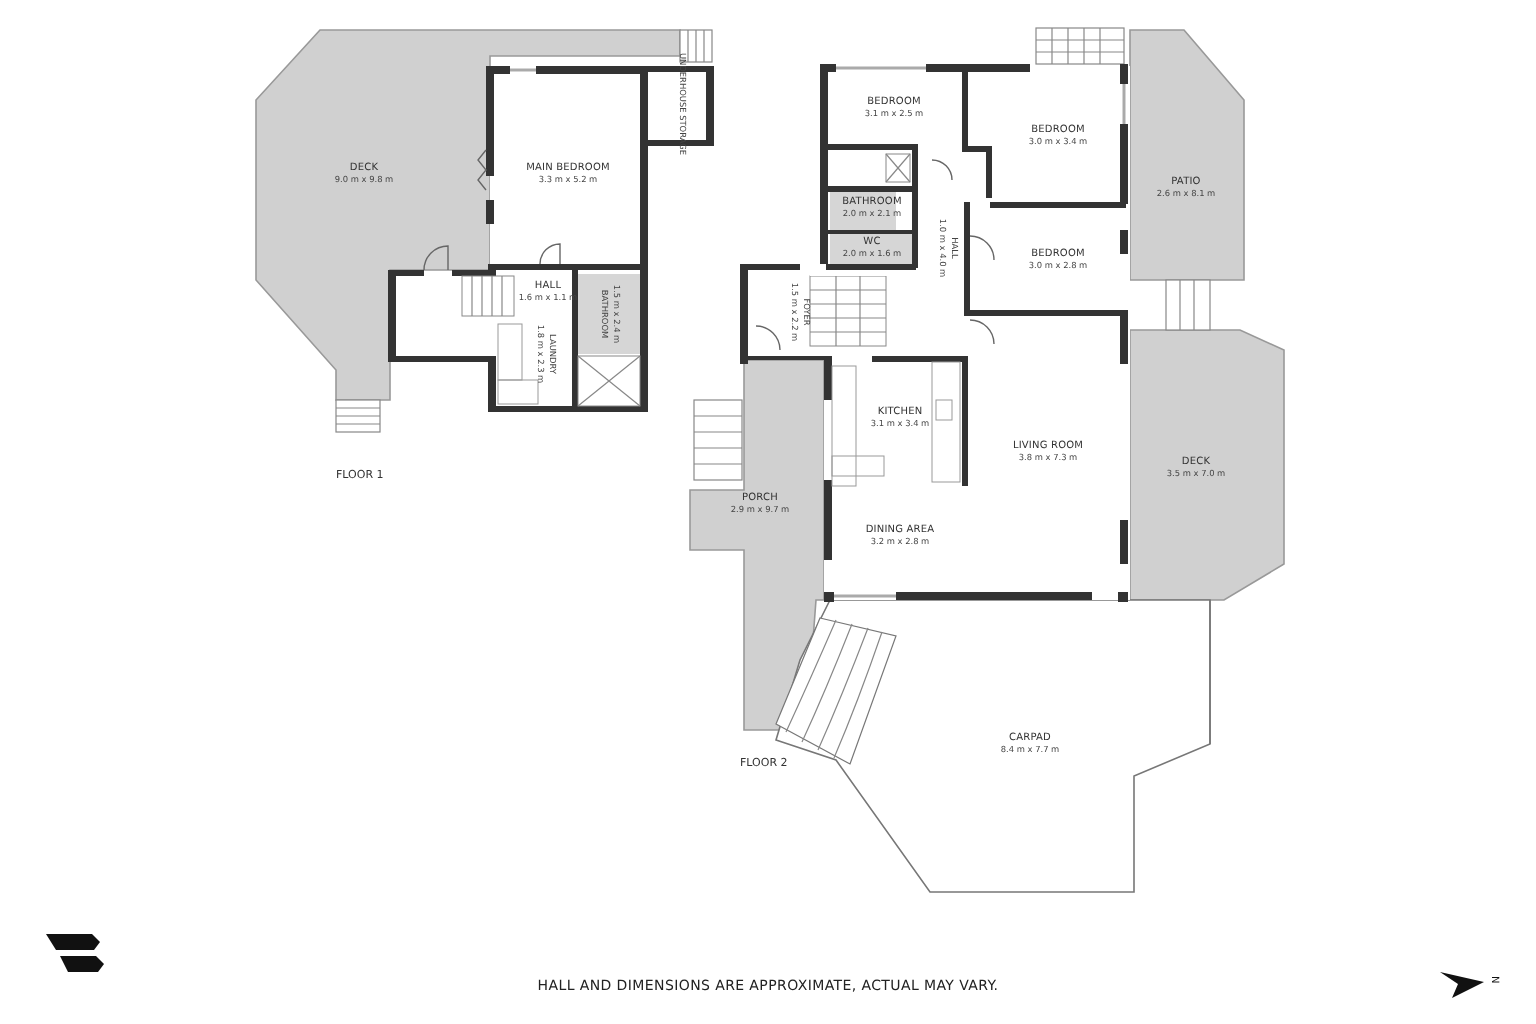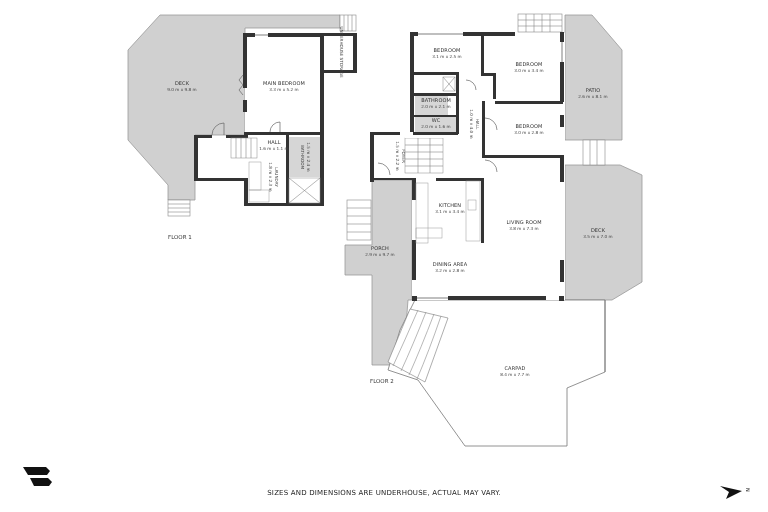--- a/index.html
+++ b/index.html
@@ -251,13 +251,13 @@
     <polygon points="23,467 46,467 50,471 47,475 28,475" fill="#111"></polygon>
     <polygon points="30,478 48,478 52,482 49,486 34,486" fill="#111"></polygon>
   </g>
 
   <g>
     <polygon points="720,486 742,491 726,499 729,492" fill="#111"></polygon>
     <text x="746" y="488" font-size="5" fill="#111" font-family="DejaVu Sans, sans-serif" transform="rotate(90 746 488)">N</text>
   </g>
 </svg>
 
-<div class="disclaimer">SIZES AND DIMENSIONS ARE UNDERHOUSE, ACTUAL MAY VARY.</div>
+<div class="disclaimer">HALL AND DIMENSIONS ARE APPROXIMATE, ACTUAL MAY VARY.</div>
 
 </body></html>

